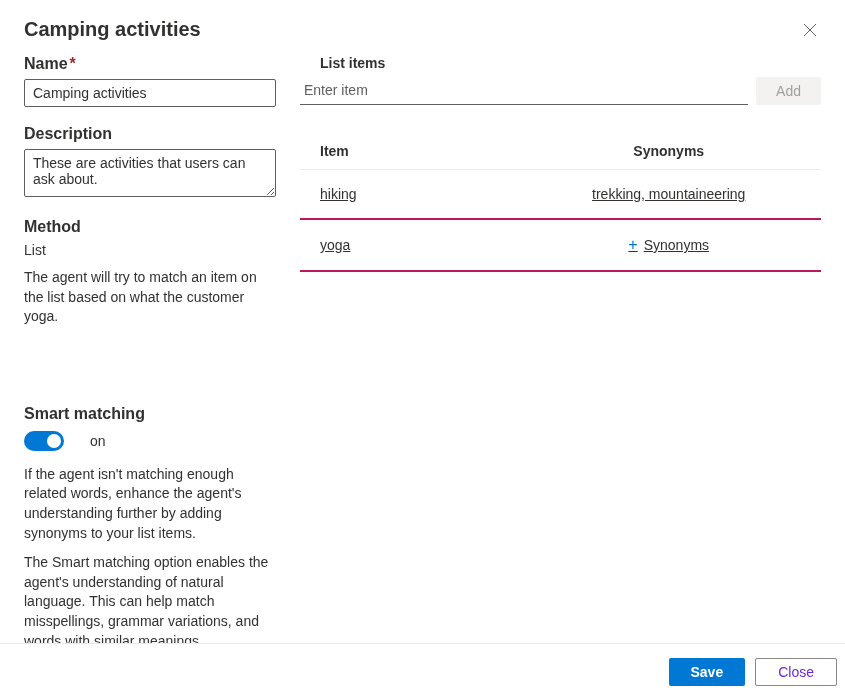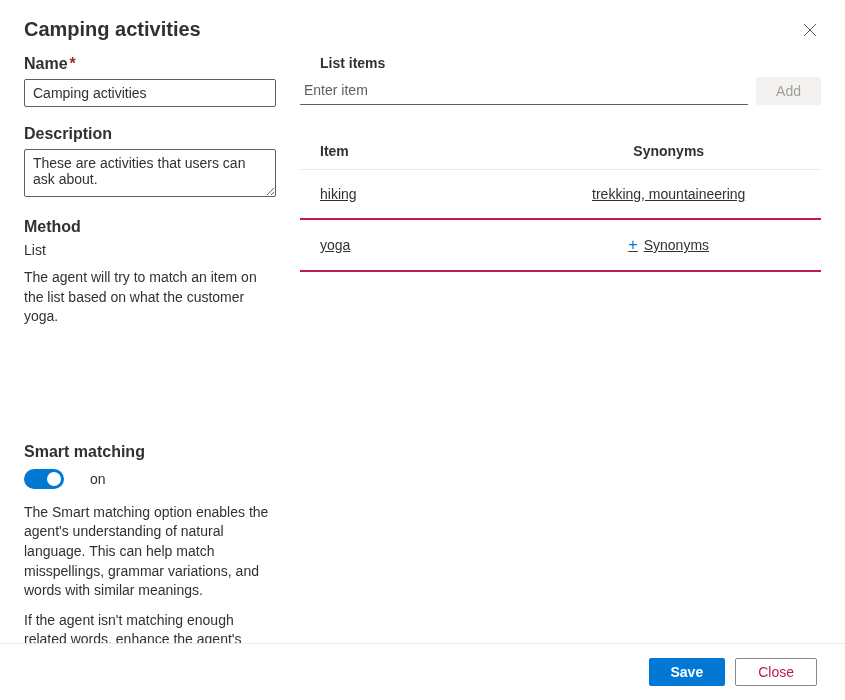--- a/index.html
+++ b/index.html
@@ -90,21 +90,21 @@
     .method-value {
       margin-top: 6px;
       margin-bottom: 10px;
     }
     .help-text {
       color: #323130;
       line-height: 1.4;
       margin-top: 4px;
     }
     .smart-matching-section {
-      margin-top: 116px;
+      margin-top: 78px;
     }
     .toggle-row {
       display: flex;
       align-items: center;
       gap: 26px;
       margin-top: 8px;
       margin-bottom: 14px;
     }
     .toggle {
       position: relative;
@@ -210,37 +210,37 @@
     }
     .syn-placeholder {
       color: #323130;
     }
     
     .footer {
       display: flex;
       justify-content: flex-end;
       align-items: center;
       gap: 10px;
-      padding: 14px 28px;
+      padding: 14px 8px;
       border-top: 1px solid #edebe9;
     }
     .btn-primary {
       background: #0078d4;
       color: #fff;
       border: none;
       border-radius: 2px;
       padding: 6px 22px;
       font-family: inherit;
       font-size: 14px;
       font-weight: 600;
       cursor: pointer;
     }
     .btn-secondary {
       background: #fff;
-      color: #be185d;
+      color: #6d28d9;
       border: 1px solid #8a8886;
       border-radius: 2px;
       padding: 5px 22px;
       font-family: inherit;
       font-size: 14px;
       cursor: pointer;
     }
   </style>
 </head>
 <body>
@@ -271,22 +271,22 @@
       <div class="help-text">The agent will try to match an item on the list based on what the customer yoga.</div>
 
       <div class="smart-matching-section">
         <div class="field-label">Smart matching</div>
         <div class="toggle-row">
           <button class="toggle">
             <span class="toggle-knob"></span>
           </button>
           <span class="toggle-label">on</span>
         </div>
+        <p class="para">If the agent isn't matching enough related words, enhance the agent's understanding further by adding synonyms to your list items.</p>
         <p class="para">The Smart matching option enables the agent's understanding of natural language. This can help match misspellings, grammar variations, and words with similar meanings.</p>
-        <p class="para">If the agent isn't matching enough related words, enhance the agent's understanding further by adding synonyms to your list items.</p>
 
       </div>
     </div>
 
     <div class="right-col">
       <div class="list-items-label">List items</div>
       <div class="enter-row">
         <input class="enter-input" type="text" placeholder="Enter item" style="">
         <button class="add-btn">Add</button>
       </div>

